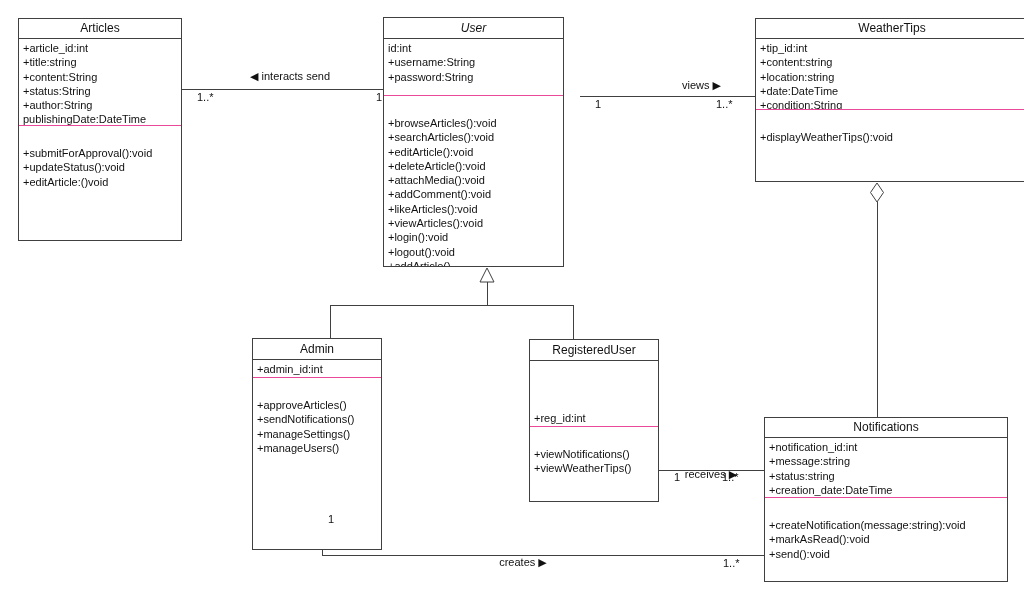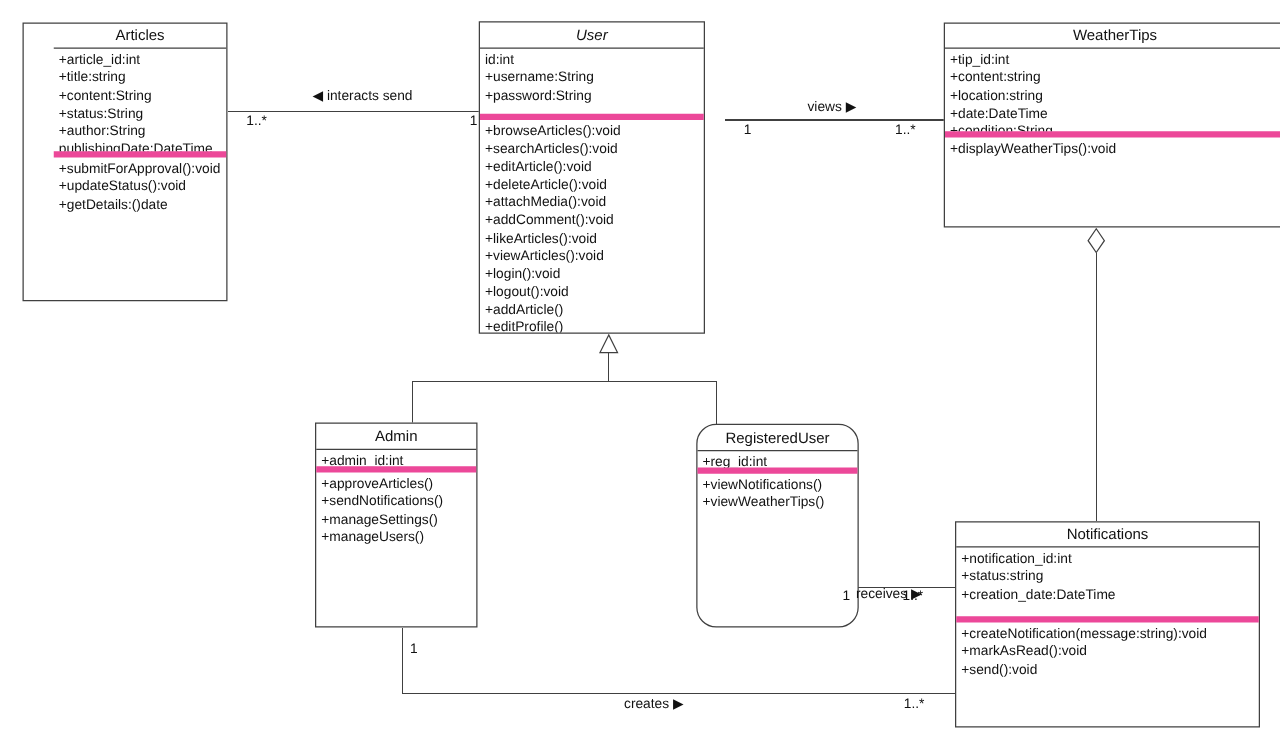--- a/index.html
+++ b/index.html
@@ -13,24 +13,24 @@
   .class-box {
     position:absolute; background:#ffffff; border:1px solid #404040;
     box-sizing:border-box; display:flex; flex-direction:column;
   }
   .class-title {
     flex:0 0 auto; height:20px; line-height:19px; box-sizing:border-box;
     border-bottom:1px solid #404040; text-align:center; font-size:12px; color:#111;
   }
   .class-title.abstract { font-style:italic; }
   .class-attrs {
-    flex:0 0 auto; box-sizing:border-box; border-bottom:5px solid #ec4899;
+    flex:0 0 auto; box-sizing:border-box; border-bottom:1px solid #ec4899;
     padding:2px 2px 0 4px; overflow:hidden;
   }
-  .class-methods { flex:1 1 auto; padding:2px 2px 0 4px; overflow:hidden; }
+  .class-methods { flex:1 1 auto; padding:2px 2px 0 4px; overflow:hidden;margin-top:18px; }
   .member { font-size:11px; line-height:14.3px; white-space:nowrap; color:#111; }
   .edge-label { position:absolute; font-size:11px; white-space:nowrap; color:#111; }
   .edge-label.center { text-align:center; }
   .edge-label.right { text-align:right; }
 </style>
 </head>
 <body>
 
 <div class="canvas">
 
@@ -45,34 +45,34 @@
     <polyline points="322,502 322,555 764,555" fill="none"></polyline>
 
     <polyline points="330,338 330,305 573,305 573,339" fill="none"></polyline>
     <line x1="487" y1="305" x2="487" y2="282"></line>
     <polygon points="487,268 480,282 494,282"></polygon>
 
     <line x1="877" y1="202" x2="877" y2="417"></line>
     <polygon points="877,183 883.5,192.5 877,202 870.5,192.5"></polygon>
   </svg>
 
-  <div class="class-box" style="left:18px;top:18px;width:164px;height:223px;padding-left:24px;">
+  <div class="class-box" style="left:18px;top:18px;width:164px;height:223px;">
     <div class="class-title">Articles</div>
     <div class="class-attrs" style="height:87px;">
         <div class="member">+article_id:int</div>
         <div class="member">+title:string</div>
         <div class="member">+content:String</div>
         <div class="member">+status:String</div>
         <div class="member">+author:String</div>
         <div class="member">publishingDate:DateTime</div>
       </div>
     <div class="class-methods">
         <div class="member">+submitForApproval():void</div>
         <div class="member">+updateStatus():void</div>
-        <div class="member">+getDetails:()date</div>
+        <div class="member">+editArticle:()void</div>
       </div>
   </div>
 
   <div class="class-box" style="left:383px;top:17px;width:181px;height:250px;">
     <div class="class-title abstract" style="height:21px;line-height:20px;">User</div>
     <div class="class-attrs" style="height:57px;">
         <div class="member">id:int</div>
         <div class="member">+username:String</div>
         <div class="member">+password:String</div>
       </div>
@@ -99,63 +99,64 @@
         <div class="member">+content:string</div>
         <div class="member">+location:string</div>
         <div class="member">+date:DateTime</div>
         <div class="member">+condition:String</div>
       </div>
     <div class="class-methods">
         <div class="member">+displayWeatherTips():void</div>
       </div>
   </div>
 
-  <div class="class-box" style="left:252px;top:338px;width:130px;height:164px;">
+  <div class="class-box" style="left:252px;top:338px;width:130px;height:212px;">
     <div class="class-title" style="height:21px;line-height:20px;">Admin</div>
     <div class="class-attrs" style="height:18px;">
         <div class="member">+admin_id:int</div>
       </div>
     <div class="class-methods">
         <div class="member">+approveArticles()</div>
         <div class="member">+sendNotifications()</div>
         <div class="member">+manageSettings()</div>
         <div class="member">+manageUsers()</div>
       </div>
   </div>
 
-  <div class="class-box" style="left:557px;top:339px;width:130px;height:163px;border-radius:16px;">
+  <div class="class-box" style="left:529px;top:339px;width:130px;height:163px;">
     <div class="class-title" style="height:21px;line-height:20px;">RegisteredUser</div>
-    <div class="class-attrs" style="height:18px;">
+    <div class="class-attrs" style="height:18px;margin-top:48px;">
         <div class="member">+reg_id:int</div>
       </div>
     <div class="class-methods">
         <div class="member">+viewNotifications()</div>
         <div class="member">+viewWeatherTips()</div>
       </div>
   </div>
 
   <div class="class-box" style="left:764px;top:417px;width:244px;height:165px;">
     <div class="class-title">Notifications</div>
     <div class="class-attrs" style="height:60px;">
         <div class="member">+notification_id:int</div>
+        <div class="member">+message:string</div>
         <div class="member">+status:string</div>
         <div class="member">+creation_date:DateTime</div>
       </div>
     <div class="class-methods">
         <div class="member">+createNotification(message:string):void</div>
         <div class="member">+markAsRead():void</div>
         <div class="member">+send():void</div>
       </div>
   </div>
 
   <div class="edge-label center" style="left:205px;top:70px;width:170px;">◀ interacts send</div>
   <div class="edge-label" style="left:197px;top:91px;">1..*</div>
   <div class="edge-label right" style="left:362px;top:91px;width:20px;">1</div>
 
-  <div class="edge-label center" style="left:608px;top:79px;width:115px;">views ▶</div>
+  <div class="edge-label center" style="left:644px;top:79px;width:115px;">views ▶</div>
   <div class="edge-label" style="left:595px;top:98px;">1</div>
   <div class="edge-label" style="left:716px;top:98px;">1..*</div>
 
   <div class="edge-label center" style="left:658px;top:468px;width:106px;">receives ▶</div>
   <div class="edge-label" style="left:674px;top:471px;">1</div>
   <div class="edge-label" style="left:722px;top:471px;">1..*</div>
 
   <div class="edge-label center" style="left:468px;top:556px;width:110px;">creates ▶</div>
   <div class="edge-label" style="left:328px;top:513px;">1</div>
   <div class="edge-label" style="left:723px;top:557px;">1..*</div>

